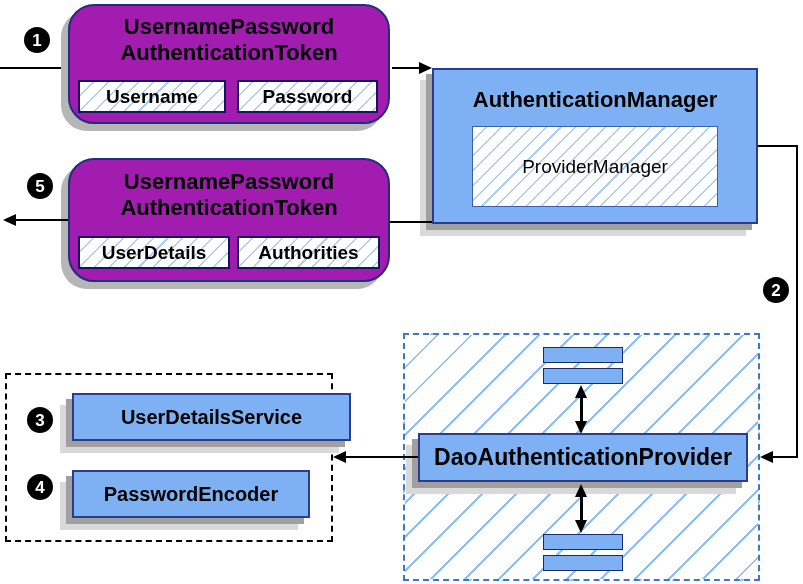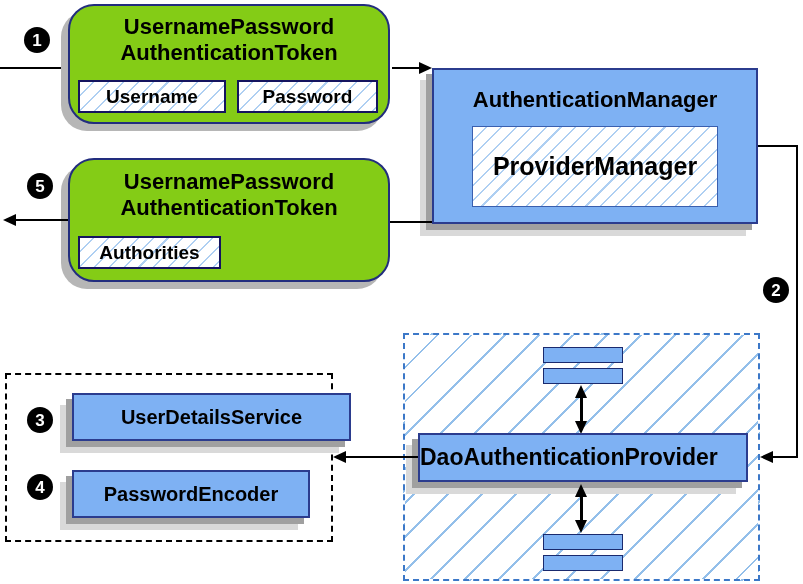--- a/index.html
+++ b/index.html
@@ -3,21 +3,21 @@
 <meta charset="utf-8">
 <style>
   html,body{margin:0;padding:0;background:#fff;}
   #canvas{
     position:relative;width:803px;height:584px;background:#fff;overflow:hidden;
     font-family:"Liberation Sans",sans-serif;color:#000;
   }
   
   .abs{position:absolute;}
   .rounded-node{
-    background:#84cc16;border:2.5px solid #222D7E;border-radius:26px;
+    background:#a21caf;border:2.5px solid #222D7E;border-radius:26px;
     box-shadow:-7px 7px 0 0 #b6b6b6;box-sizing:border-box;text-align:center;
   }
   .rect-node{
     background:#7EB1F3;border:2px solid #2B3C8E;box-sizing:border-box;text-align:center;
     box-shadow:-6px 6px 0 0 #a0a0a0,-12px 12px 0 0 #d9d9d9;
   }
   .node-title{font-weight:bold;font-size:22px;line-height:26px;}
   .hatch-fine{
     background-color:#fff;
     background-image:repeating-linear-gradient(135deg,transparent 0,transparent 9px,#AECFF2 9px,#AECFF2 10.5px);
@@ -78,34 +78,37 @@
       </div>
     </div>
   </div>
 
   <div class="abs hline" style="left:392px;top:67px;width:30px;"></div>
   <div class="abs ah ah-right" style="left:419px;top:62px;"></div>
 
   <div class="abs rect-node" style="left:432px;top:68px;width:326px;height:156px;">
     <div class="node-title" style="margin-top:17px;">AuthenticationManager</div>
     <div class="abs hatch-fine" style="left:38px;top:56px;width:246px;height:81px;border:1.5px solid #3A5FAE;box-sizing:border-box;display:flex;align-items:center;justify-content:center;">
-      <span style="font-weight:bold;font-size:25px;">ProviderManager</span>
+      <span style="font-weight:normal;font-size:19px;">ProviderManager</span>
     </div>
   </div>
 
   <div class="abs badge" style="left:27px;top:173px;">
     <span>5</span>
   </div>
 
   <div class="abs rounded-node" style="left:68px;top:158px;width:322px;height:124px;">
     <div class="node-title" style="margin-top:9px;">
       <div>UsernamePassword</div>
       <div>AuthenticationToken</div>
     </div>
     <div class="abs" style="left:8px;top:76px;width:302px;display:flex;gap:7px;">
+      <div class="field hatch-fine" style="width:152px;">
+        <span>UserDetails</span>
+      </div>
       <div class="field hatch-fine" style="width:143px;">
         <span>Authorities</span>
       </div>
     </div>
   </div>
 
   <div class="abs hline" style="left:14px;top:219px;width:54px;"></div>
   <div class="abs ah ah-left" style="left:3px;top:214px;"></div>
 
   <div class="abs hline" style="left:390px;top:221px;width:42px;"></div>
@@ -122,21 +125,21 @@
 
   <div class="abs providers-area hatch-wide" style="left:403px;top:333px;width:357px;height:248px;"></div>
 
   <div class="abs bar" style="left:543px;top:347px;width:80px;height:16px;"></div>
   <div class="abs bar" style="left:543px;top:368px;width:80px;height:16px;"></div>
 
   <div class="abs vline" style="left:580px;top:392px;width:3px;height:36px;"></div>
   <div class="abs ah ah-up" style="left:575px;top:385px;"></div>
   <div class="abs ah ah-down" style="left:575px;top:421px;"></div>
 
-  <div class="abs rect-node" style="left:418px;top:433px;width:330px;height:49px;display:flex;align-items:center;">
+  <div class="abs rect-node" style="left:418px;top:433px;width:330px;height:49px;display:flex;align-items:center;justify-content:center;">
     <span style="font-weight:bold;font-size:23px;">DaoAuthenticationProvider</span>
   </div>
 
   <div class="abs vline" style="left:580px;top:490px;width:3px;height:36px;"></div>
   <div class="abs ah ah-up" style="left:575px;top:484px;"></div>
   <div class="abs ah ah-down" style="left:575px;top:520px;"></div>
 
   <div class="abs bar" style="left:543px;top:534px;width:80px;height:16px;"></div>
   <div class="abs bar" style="left:543px;top:555px;width:80px;height:16px;"></div>
 

